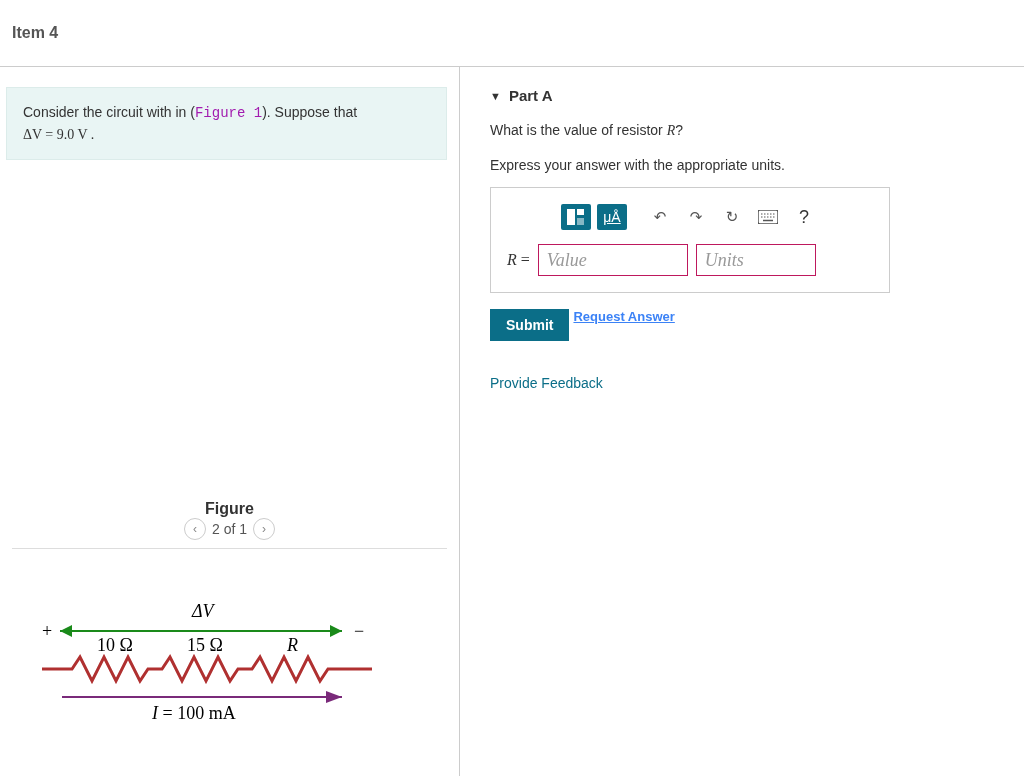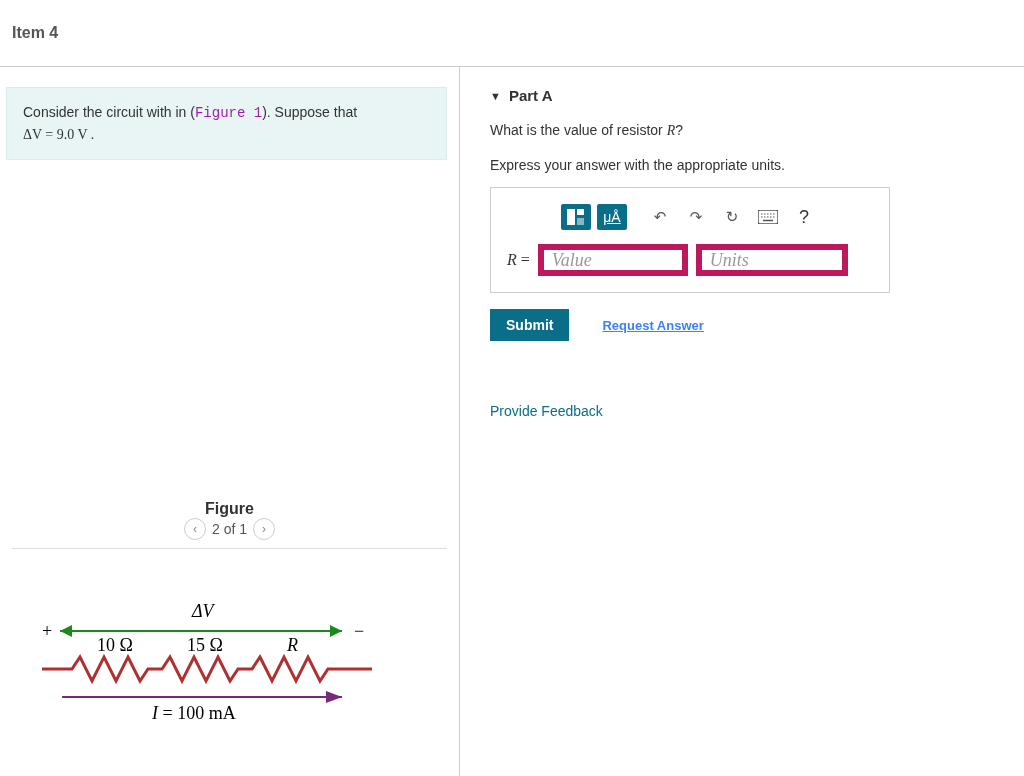--- a/index.html
+++ b/index.html
@@ -94,45 +94,45 @@
   }
   .tool.active-a { background: #0b6e88; color: #fff; border-radius: 2px; }
   .tool.active-b { background: #0b6e88; color: #fff; font-size: 14px; border-radius: 2px; }
   .tool.active-b .underline { text-decoration: underline; }
   .input-row {
     display: flex; align-items: center; gap: 8px;
   }
   .eqlabel { font-style: italic; font-family: 'Times New Roman', serif; font-size: 16px; }
   .value-input, .units-input {
     height: 32px;
-    border: 6px solid #be185d;
+    border: 1px solid #be185d;
     font-family: 'Times New Roman', serif;
     font-style: italic;
     font-size: 18px;
     color: #888;
     padding: 0 8px;
   }
   .value-input { width: 150px; background: #fff; }
-  .units-input { width: 152px; background: #fff; }
+  .units-input { width: 120px; background: #fff; }
   .value-input::placeholder, .units-input::placeholder { color: #999; font-style: italic; }
   .submit-row {
-    display: flex; align-items: center; gap: 33px;
+    display: flex; gap: 4px;
     margin-top: 16px;
   }
   .submit-btn {
     background: #0b6e88; color: #fff; border: none;
     padding: 8px 16px; font-size: 14px; font-weight: bold;
     cursor: pointer;
   }
   .req-link {
     color: #3b82f6; font-weight: bold; font-size: 13px;
     text-decoration: underline; cursor: pointer;
   }
   .feedback-link {
-    color: #0b6e88; font-size: 14px; margin-top: 62px; display: inline-block;
+    color: #0b6e88; font-size: 14px; margin-top: 34px; display: inline-block;
   }
   .circuit-text { font-family: 'Times New Roman', serif; font-size: 18px; fill: #000; }
 </style>
 </head>
 <body>
 
 <div class="header">
   <span>Item 4</span>
 </div>
 

